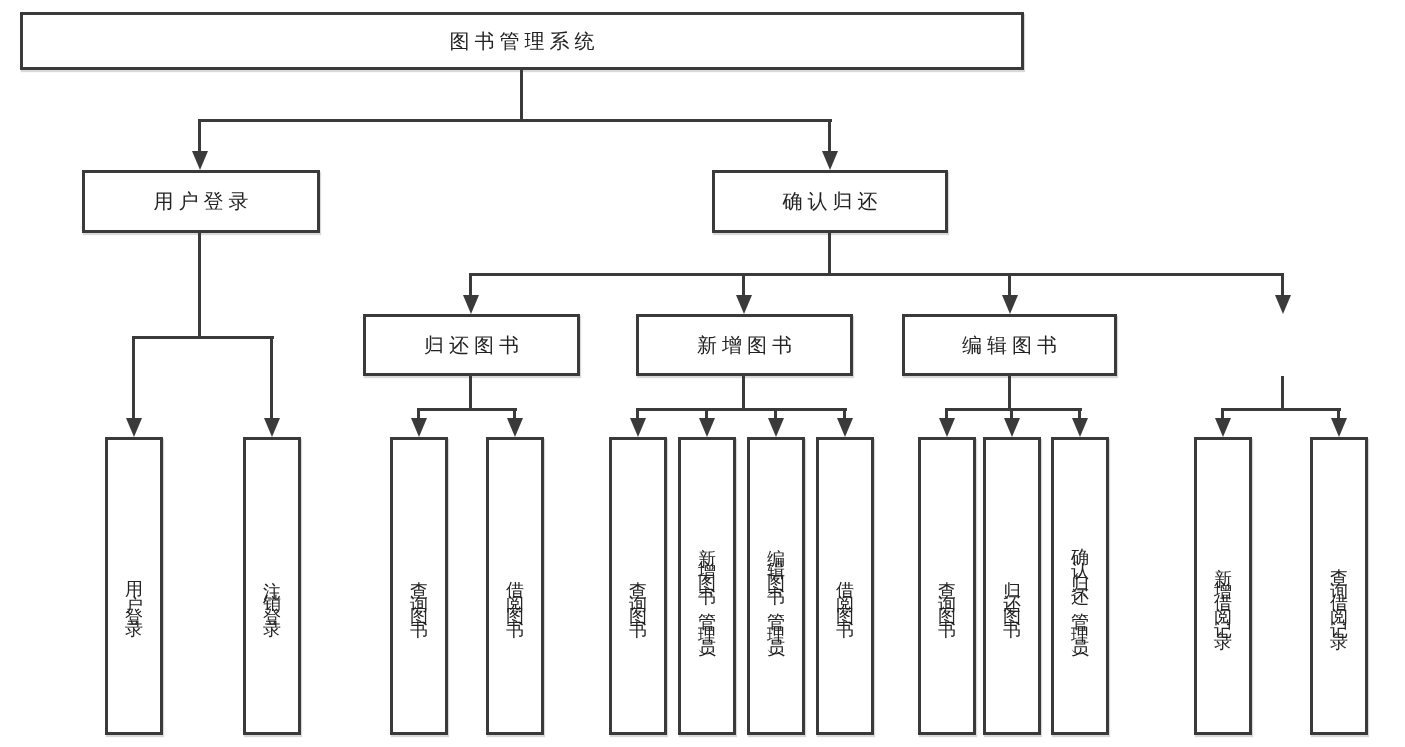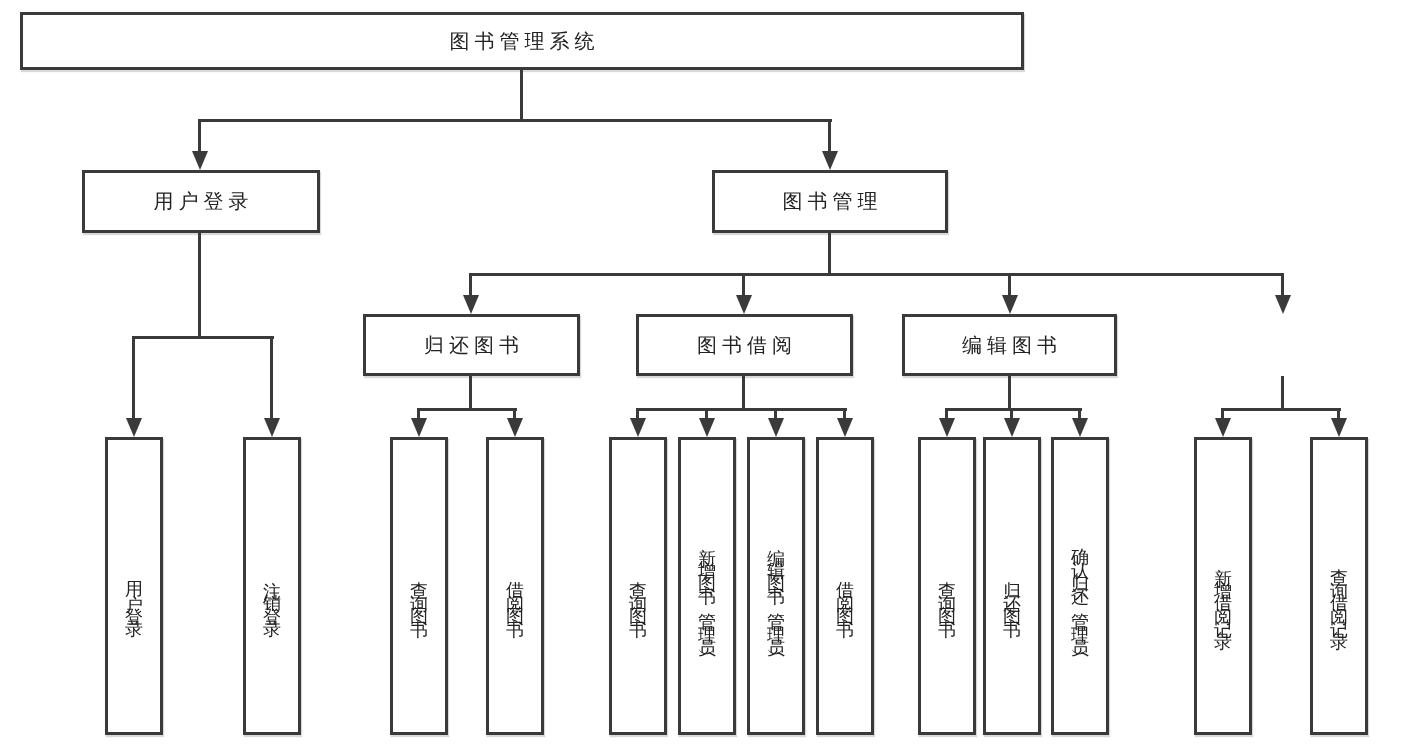--- a/index.html
+++ b/index.html
@@ -45,21 +45,21 @@
   <div class="hline" style="left:198px;top:119px;width:634px"></div>
   <div class="vline" style="left:198px;top:119px;height:33px"></div>
   <div class="arrow" style="left:192px;top:151px"></div>
   <div class="vline" style="left:828px;top:119px;height:33px"></div>
   <div class="arrow" style="left:822px;top:151px"></div>
 
   <div class="node" style="left:82px;top:170px;width:238px;height:63px">
     <span class="hlabel">用户登录</span>
   </div>
   <div class="node" style="left:712px;top:170px;width:236px;height:63px">
-    <span class="hlabel">图书管理</span>
+    <span class="hlabel">确认归还</span>
   </div>
 
   <div class="vline" style="left:198px;top:233px;height:106px"></div>
   <div class="hline" style="left:132px;top:336px;width:142px"></div>
   <div class="vline" style="left:132px;top:336px;height:83px"></div>
   <div class="arrow" style="left:126px;top:418px"></div>
   <div class="vline" style="left:270px;top:336px;height:83px"></div>
   <div class="arrow" style="left:264px;top:418px"></div>
 
   <div class="vline" style="left:828px;top:233px;height:43px"></div>
@@ -70,21 +70,21 @@
   <div class="arrow" style="left:736px;top:295px"></div>
   <div class="vline" style="left:1008px;top:273px;height:23px"></div>
   <div class="arrow" style="left:1002px;top:295px"></div>
   <div class="vline" style="left:1281px;top:273px;height:23px"></div>
   <div class="arrow" style="left:1275px;top:295px"></div>
 
   <div class="node" style="left:363px;top:314px;width:217px;height:62px">
     <span class="hlabel">归还图书</span>
   </div>
   <div class="node" style="left:636px;top:314px;width:217px;height:62px">
-    <span class="hlabel">图书借阅</span>
+    <span class="hlabel">新增图书</span>
   </div>
   <div class="node" style="left:902px;top:314px;width:215px;height:62px">
     <span class="hlabel">编辑图书</span>
   </div>
 
   <div class="vline" style="left:469px;top:376px;height:35px"></div>
   <div class="vline" style="left:742px;top:376px;height:35px"></div>
   <div class="vline" style="left:1008px;top:376px;height:35px"></div>
   <div class="vline" style="left:1281px;top:376px;height:35px"></div>
 

